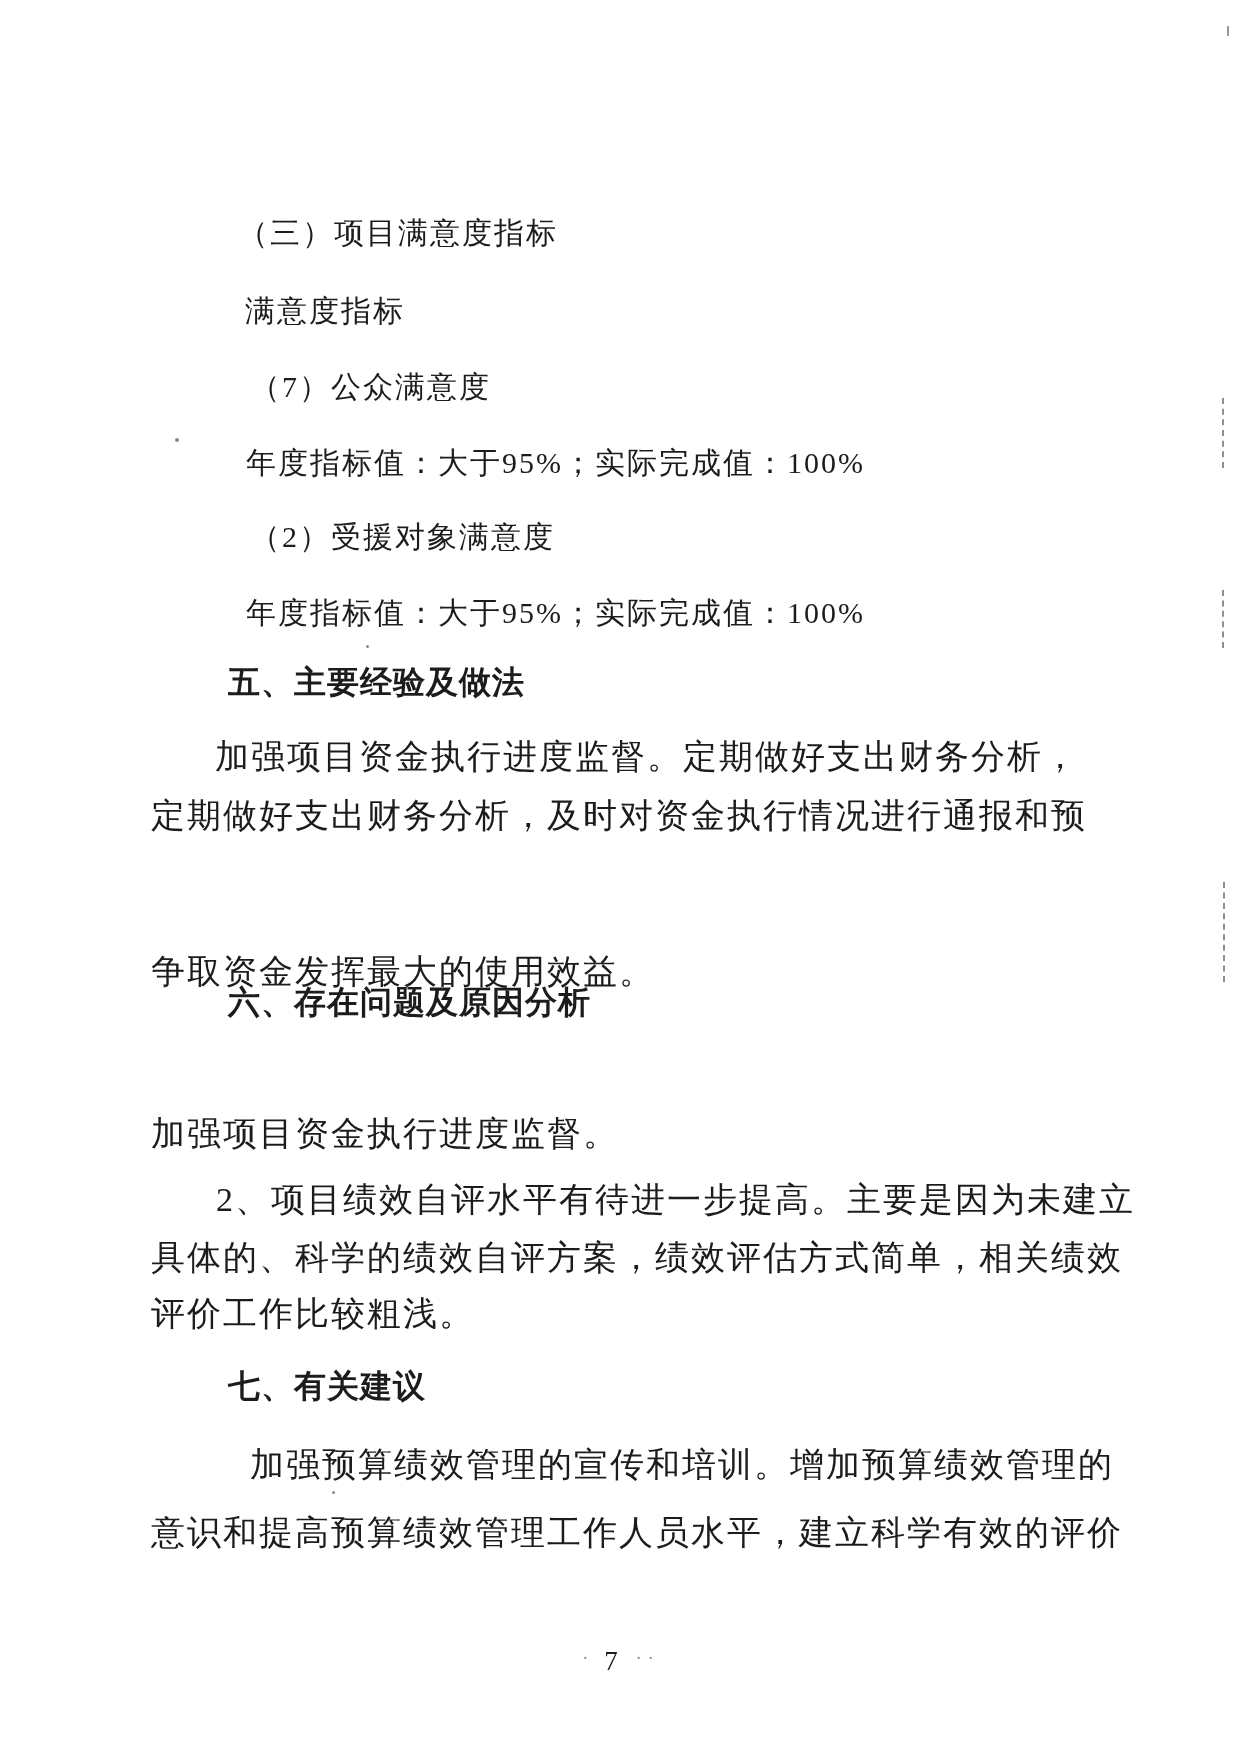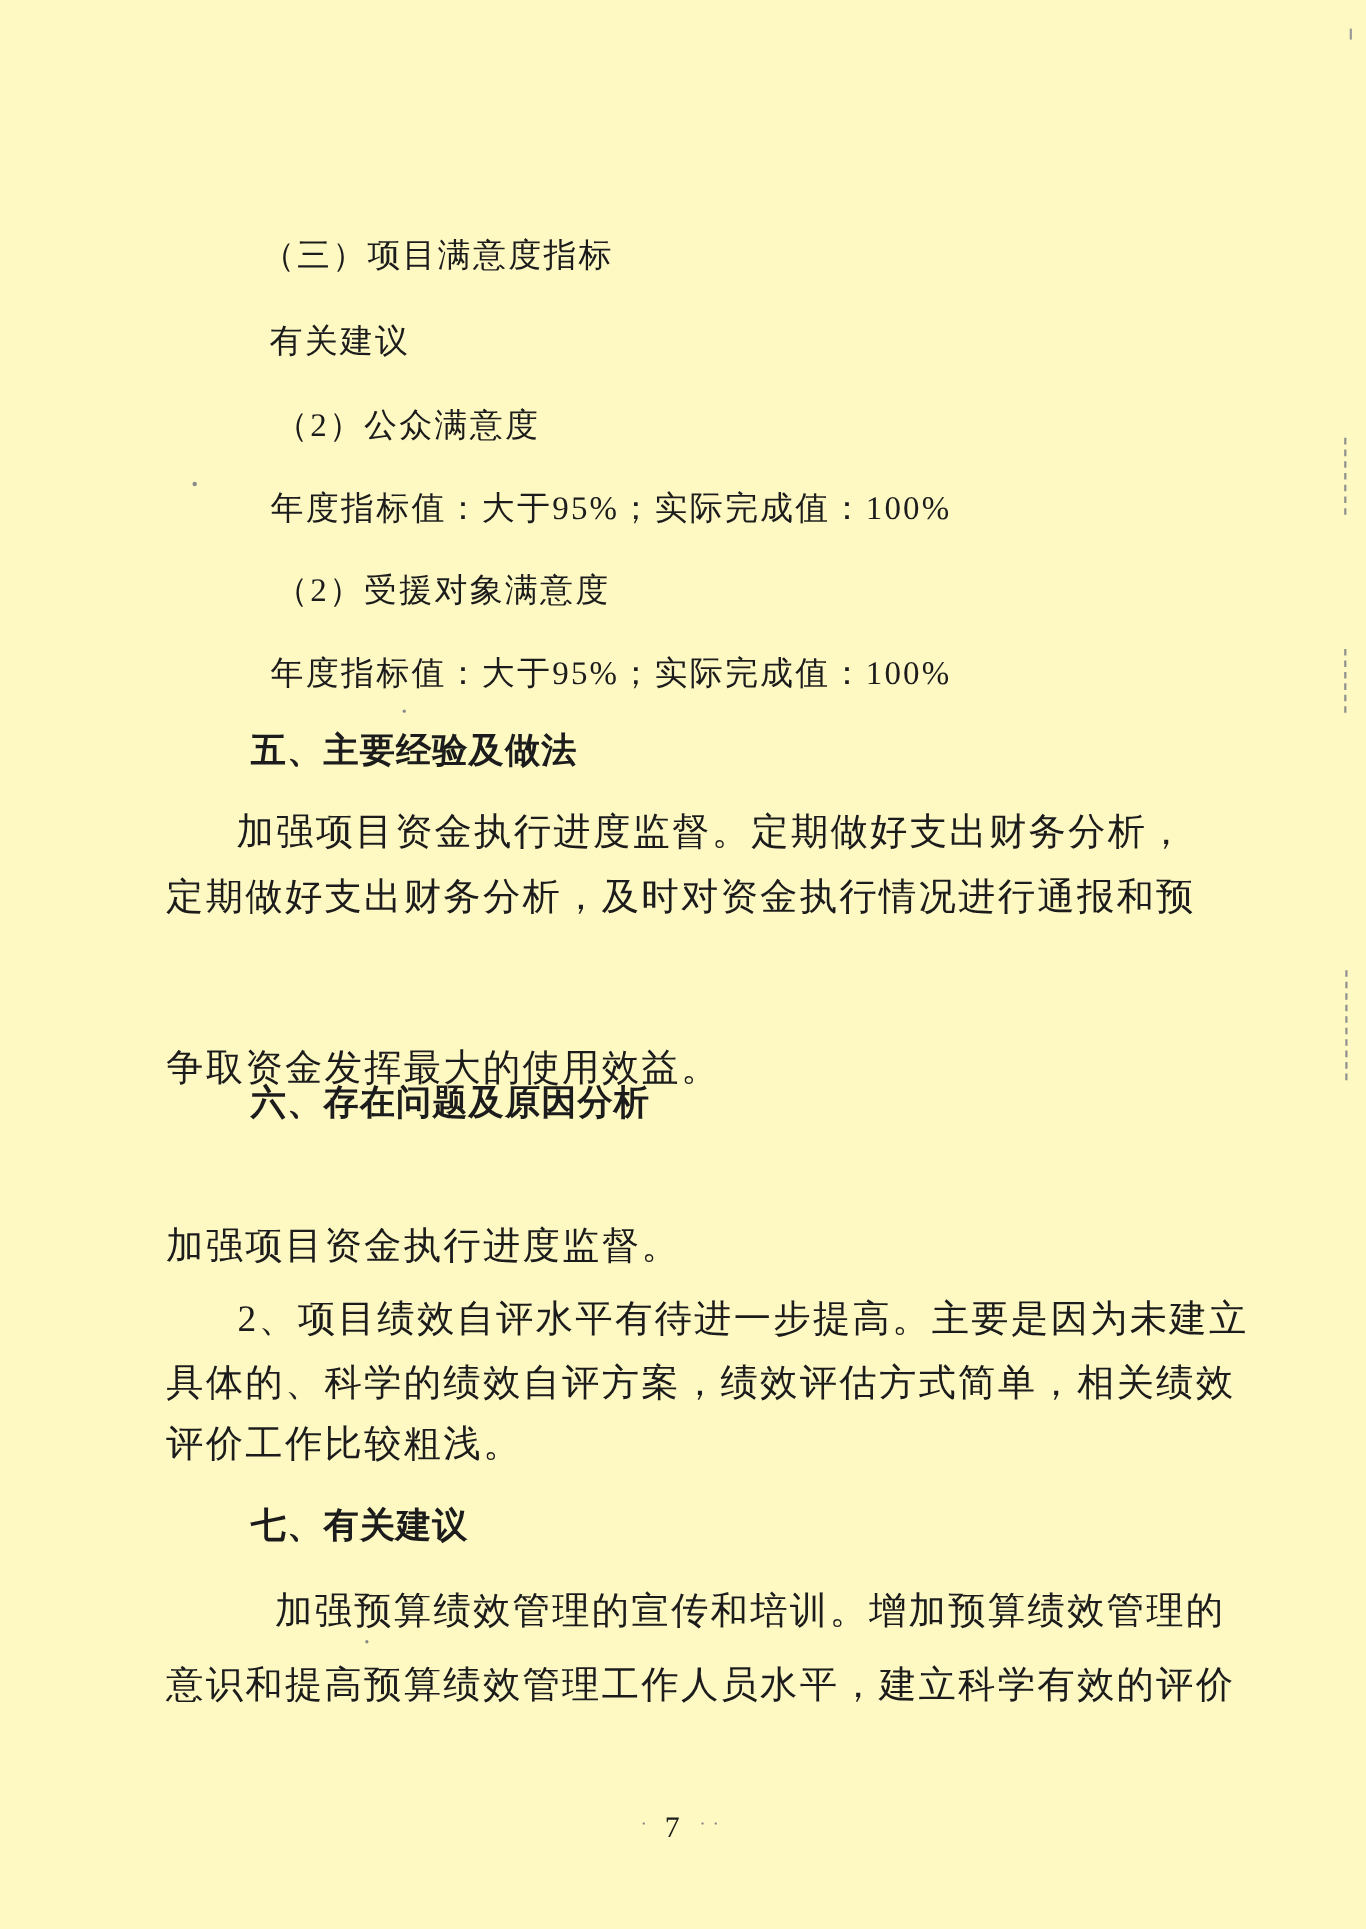--- a/index.html
+++ b/index.html
@@ -5,21 +5,21 @@
   html, body {
     margin: 0;
     padding: 0;
     background: #e8e8e8;
   }
   .page {
     position: relative;
     width: 1242px;
     height: 1754px;
     margin: 0 auto;
-    background: #fef9c3;
+    background: #ffffff;
     overflow: hidden;
     color: #1c1c1c;
   }
   .line {
     position: absolute;
     white-space: pre;
     line-height: 1;
     color: #1c1c1c;
   }
   
@@ -74,22 +74,22 @@
     width: 2px; height: 10px;
     background: #9a9a9a;
   }
 </style>
 </head>
 <body>
 
 <div class="page">
 
   <div class="line t" style="top:218px; left:238px;">（三）项目满意度指标</div>
-  <div class="line t" style="top:296px; left:245px;">有关建议</div>
-  <div class="line t" style="top:372px; left:250px;">（2）公众满意度</div>
+  <div class="line t" style="top:296px; left:245px;">满意度指标</div>
+  <div class="line t" style="top:372px; left:250px;">（7）公众满意度</div>
   <div class="line t" style="top:448px; left:246px;">年度指标值：大于95%；实际完成值：100%</div>
   <div class="line t" style="top:522px; left:250px;">（2）受援对象满意度</div>
   <div class="line t" style="top:598px; left:246px;">年度指标值：大于95%；实际完成值：100%</div>
 
   <div class="line h" style="top:666px; left:228px;">五、主要经验及做法</div>
   <div class="line b" style="top:740px; left:215px;">加强项目资金执行进度监督。定期做好支出财务分析，</div>
   <div class="line b" style="top:799px; left:151px;">定期做好支出财务分析，及时对资金执行情况进行通报和预</div>
   <div class="line b" style="top:915px; left:151px;margin-top:40px;">争取资金发挥最大的使用效益。</div>
 
   <div class="line h" style="top:986px; left:228px;">六、存在问题及原因分析</div>

